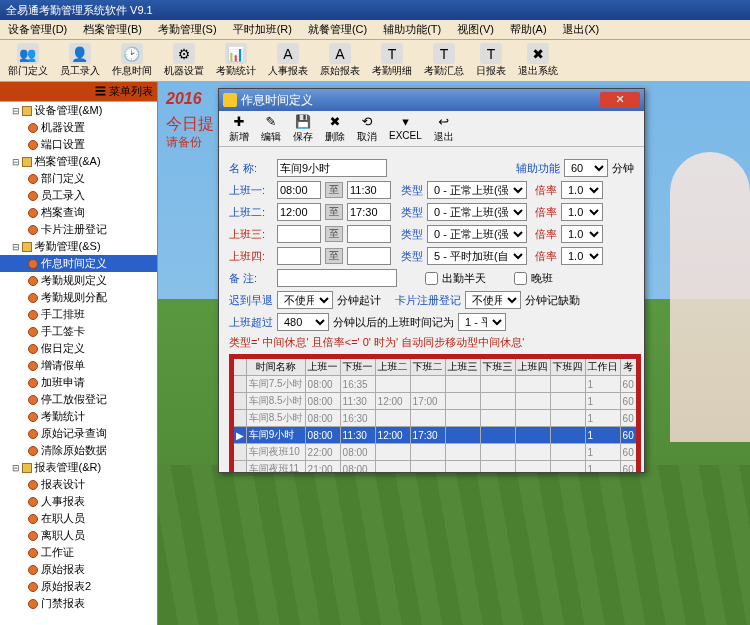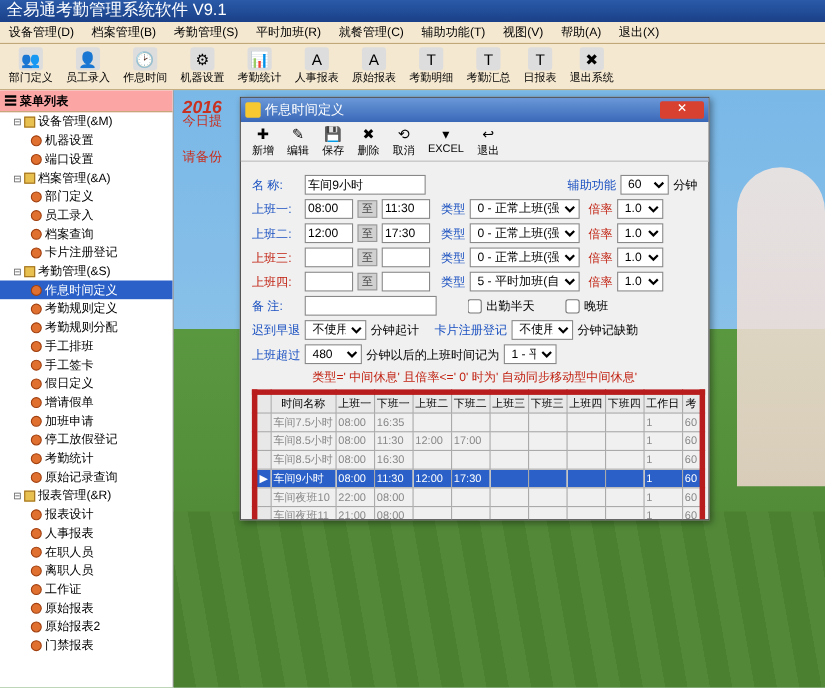--- a/index.html
+++ b/index.html
@@ -1,58 +1,58 @@
 <!DOCTYPE html>
 <html><head>
 <meta charset="utf-8">
 <style>
 * { box-sizing: border-box; margin: 0; padding: 0; font-family: "Microsoft YaHei", SimSun, sans-serif; }
 body { width: 750px; height: 625px; overflow: hidden; background: #a8c8a0; position: relative; }
 
-.titlebar { background: linear-gradient(#2a5aa8, #1a4088); color: #fff; height: 20px; line-height: 20px; font-size: 15px; padding-left: 6px; }
+.titlebar { background: linear-gradient(#2a5aa8, #1a4088); color: #fff; height: 20px; line-height: 20px; font-size: 11px; padding-left: 6px; }
 .menubar { background: #f5e8d0; height: 20px; display: flex; font-size: 11px; border-bottom: 1px solid #c0a878; }
 .menubar div { padding: 2px 8px; cursor: pointer; }
 .toolbar { background: #f5e8d0; height: 42px; display: flex; border-bottom: 1px solid #c0a878; padding: 2px; }
 .toolbar-btn { display: flex; flex-direction: column; align-items: center; padding: 1px 6px; font-size: 10px; cursor: pointer; }
 .toolbar-btn .ico { width: 22px; height: 22px; background: #ddd; border-radius: 3px; display:flex;align-items:center;justify-content:center;font-size:14px; }
 
 .main { display: flex; height: 543px; }
 .sidebar { width: 158px; background: #fff; border-right: 1px solid #888; overflow-y: auto; font-size: 11px; }
-.tree-hdr { background: #fca5a5; padding: 2px 4px; font-weight: bold; border-bottom:1px solid #c0a878; }
+.tree-hdr { background: #c2410c; padding: 2px 4px; font-weight: normal; border-bottom:1px solid #c0a878;text-align:right; }
 .tree-node { padding: 1px 0 1px 4px; white-space: nowrap; cursor: pointer; display:flex; align-items:center; }
 .tree-node.lvl1 { padding-left: 12px; }
 .tree-node.lvl2 { padding-left: 28px; }
 .tree-exp { color:#555; font-size:9px; margin-right:2px; }
 .tree-ico { width:10px;height:10px;margin-right:3px;display:inline-block; }
 .tree-ico.folder { background:#e8c050;border:1px solid #a07020; }
 .tree-ico.leaf { background:#e07030;border-radius:50%;border:1px solid #a04010; }
 .tree-node.sel { background:#2a60c8;color:#fff; }
 
 .content { flex:1; position:relative; background: linear-gradient(#7ab8e8 0%, #88c0e8 40%, #5a9840 40%, #4a8030 100%); }
 .content-date { position:absolute; top:8px; left:8px; color:#c83020; font-size:16px; font-style:italic; font-weight:bold; }
-.content-today { position:absolute; top:20px; left:8px; color:#c83020; font-size:12px; }
+.content-today { position:absolute; top:32px; left:8px; color:#c83020; font-size:16px; }
 .content-todo { position:absolute; top:52px; left:8px; color:#c83020; font-size:12px; }
 .lady { position:absolute; right:0; top:70px; width:80px; height:290px; background:linear-gradient(#f8e8e0,#f0d8d0); border-radius:40px 40px 0 0; opacity:0.85; }
 .field { position:absolute; left:0; right:0; bottom:0; height:160px; background:repeating-linear-gradient(80deg,#4a8030 0 20px,#528838 20px 40px); }
 
 .dialog { position:absolute; left:218px; top:88px; width:427px; height:385px; background:#f0f0f0; border:1px solid #444; box-shadow:2px 2px 6px rgba(0,0,0,0.4); display:flex; flex-direction:column; }
 .dlg-title { background:linear-gradient(#6a98d8,#3a68b8); color:#fff; height:22px; display:flex; align-items:center; font-size:12px; padding:0 4px; }
 .dlg-title .dlg-ico{width:14px;height:14px;background:#f8c830;margin-right:4px;border-radius:2px;}
 .dlg-title .spacer{flex:1;}
 .dlg-close{width:40px;height:16px;background:#d84030;color:#fff;text-align:center;font-size:11px;line-height:15px;cursor:pointer;border-radius:2px;}
 .dlg-tb { background:#f0f0f0; height:36px; display:flex; border-bottom:1px solid #bbb; padding:1px 4px; }
 .dlg-tb-btn { display:flex;flex-direction:column;align-items:center;font-size:10px;padding:0 6px;cursor:pointer; }
 .dlg-tb-btn .ico{width:18px;height:18px;display:flex;align-items:center;justify-content:center;font-size:13px;}
 .dlg-body { flex:1; padding:8px 10px; font-size:11px; overflow:hidden; }
 .row { display:flex; align-items:center; margin:4px 0; gap:4px; }
 .lbl { color:#1a50c0; min-width:44px; }
 .lbl.red{color:#c02010;}
 input[type=text],select { font-size:11px; border:1px solid #888; height:18px; padding:0 2px; background:#fff; }
 .to{background:#d0d0d0;padding:0 3px;color:#444;border:1px solid #999;font-size:10px;}
-.note{color:#c02010;font-size:11px;text-align:center;margin:4px 0;}
+.note{color:#c02010;font-size:11px;margin:4px 0;}
 .tbl { border:5px solid #b91c1c; font-size:10px; width:100%; border-collapse:collapse; margin-top:0; }
 .tbl th,.tbl td{border:1px solid #aaa;padding:1px 2px;white-space:nowrap;overflow:hidden;}
 .tbl th{background:#e8e8e8;font-weight:normal;}
 .tbl td{color:#888;}
 .tbl tr.sel td{background:#2a60c8;color:#fff;}
 .rowptr{width:10px;text-align:center;background:#e8e8e8;}
 </style>
 </head>
 <body>
 
@@ -134,20 +134,21 @@
         <div class="tree-node lvl2"><span class="tree-ico leaf"></span>考勤规则定义</div>
         <div class="tree-node lvl2"><span class="tree-ico leaf"></span>考勤规则分配</div>
         <div class="tree-node lvl2"><span class="tree-ico leaf"></span>手工排班</div>
         <div class="tree-node lvl2"><span class="tree-ico leaf"></span>手工签卡</div>
         <div class="tree-node lvl2"><span class="tree-ico leaf"></span>假日定义</div>
         <div class="tree-node lvl2"><span class="tree-ico leaf"></span>增请假单</div>
         <div class="tree-node lvl2"><span class="tree-ico leaf"></span>加班申请</div>
         <div class="tree-node lvl2"><span class="tree-ico leaf"></span>停工放假登记</div>
         <div class="tree-node lvl2"><span class="tree-ico leaf"></span>考勤统计</div>
         <div class="tree-node lvl2"><span class="tree-ico leaf"></span>原始记录查询</div>
+        <div class="tree-node lvl2"><span class="tree-ico leaf"></span>清除原始数据</div>
         <div class="tree-node lvl1"><span class="tree-exp">⊟</span><span class="tree-ico folder"></span>报表管理(&amp;R)</div>
         <div class="tree-node lvl2"><span class="tree-ico leaf"></span>报表设计</div>
         <div class="tree-node lvl2"><span class="tree-ico leaf"></span>人事报表</div>
         <div class="tree-node lvl2"><span class="tree-ico leaf"></span>在职人员</div>
         <div class="tree-node lvl2"><span class="tree-ico leaf"></span>离职人员</div>
         <div class="tree-node lvl2"><span class="tree-ico leaf"></span>工作证</div>
         <div class="tree-node lvl2"><span class="tree-ico leaf"></span>原始报表</div>
         <div class="tree-node lvl2"><span class="tree-ico leaf"></span>原始报表2</div>
         <div class="tree-node lvl2"><span class="tree-ico leaf"></span>门禁报表</div>
       </div>

